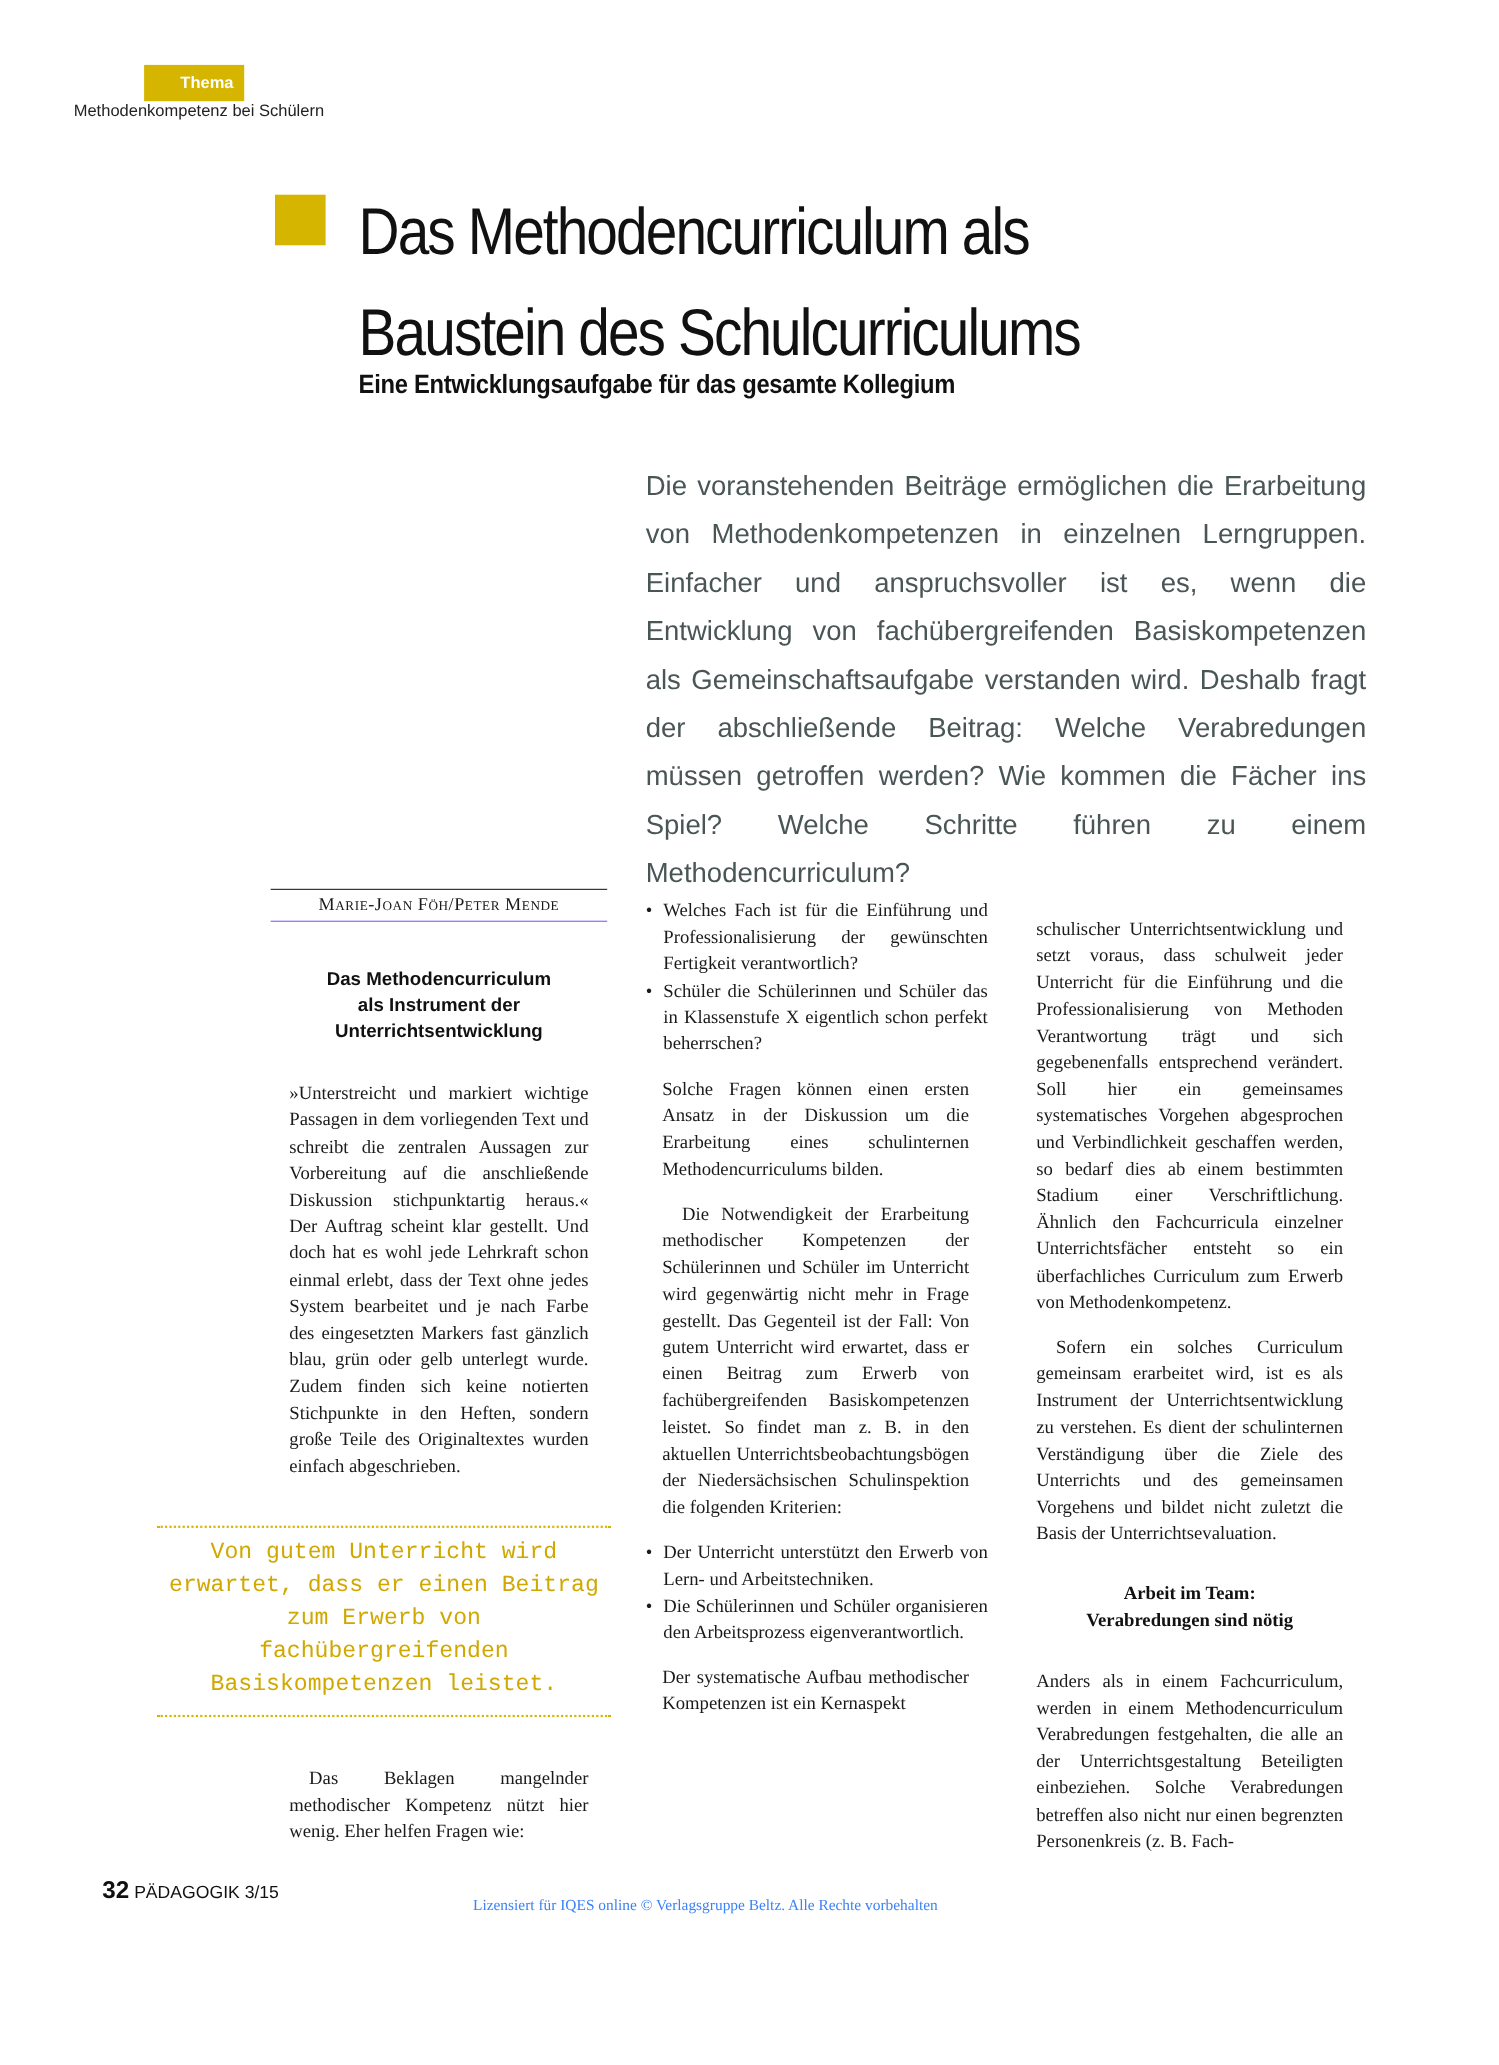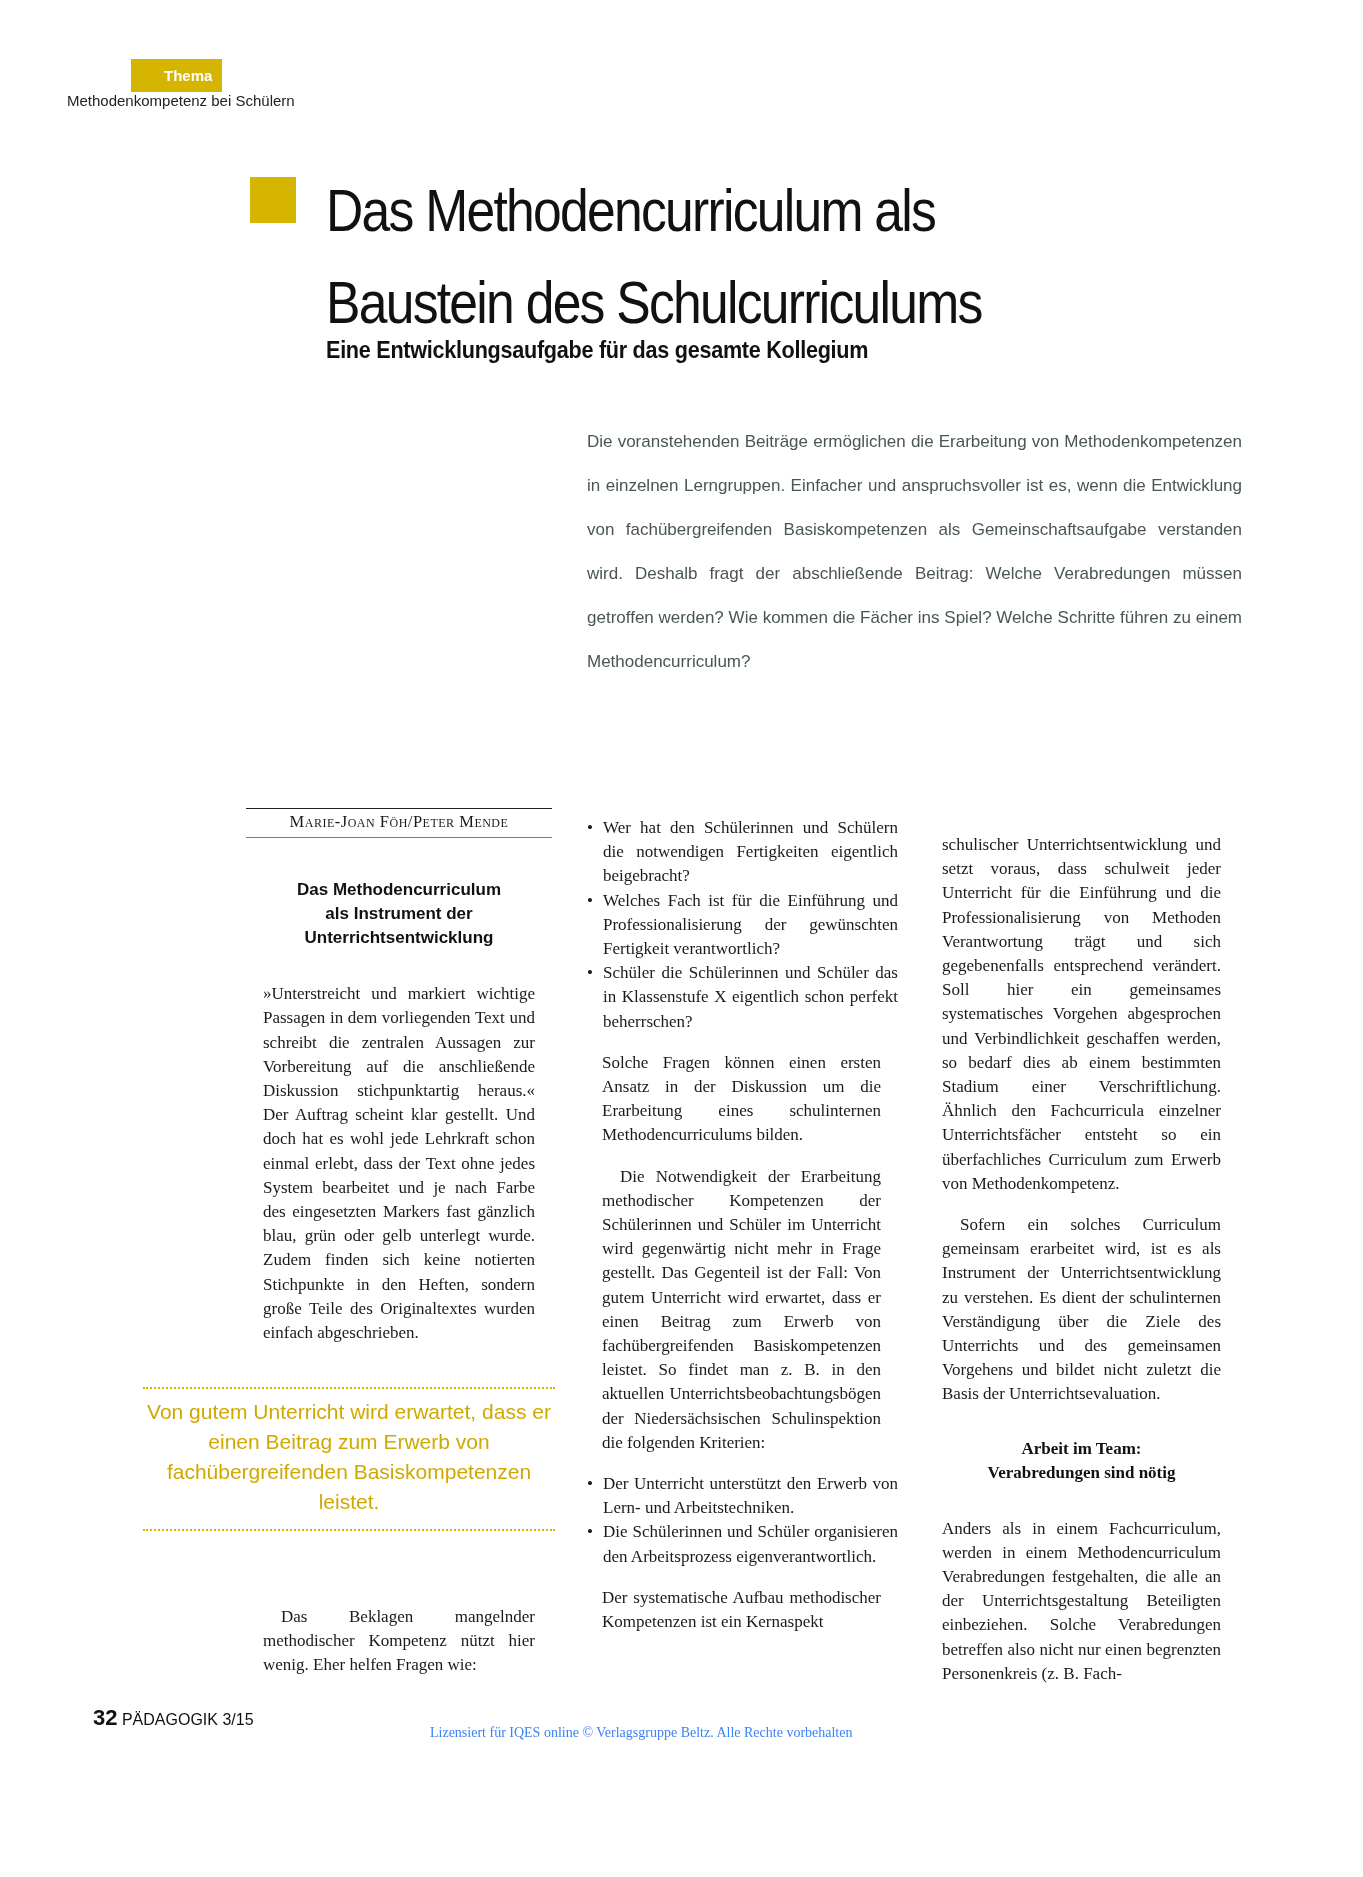--- a/index.html
+++ b/index.html
@@ -7,35 +7,35 @@
 
   .topbar { position: absolute; left: 59px; top: 59px; height: 50px; display: flex; align-items: center; flex-direction: column; }
   .thema-tag { background: #d6b500; color: #ffffff; font-family: "Liberation Sans", sans-serif; font-weight: bold; font-size: 15px; height: 50px; width: 91px; display: flex; align-items: center; justify-content: flex-end; padding-right: 10px; box-sizing: border-box; }
   .topic { font-family: "Liberation Sans", sans-serif; font-size: 15px; margin-left: 8px; color: #222; }
 
   .title-block { position: absolute; left: 250px; top: 165px; }
   .title-square { position: absolute; left: 0; top: 12px; width: 46px; height: 46px; background: #d6b500; }
   .title { position: absolute; left: 76px; top: 0; width: 950px; font-family: "Liberation Sans", sans-serif; font-size: 60px; line-height: 92px; color: #111; letter-spacing: -2px; transform: scaleX(0.86); transform-origin: left top; white-space: nowrap; }
   .subtitle { position: absolute; left: 326px; top: 336px; font-family: "Liberation Sans", sans-serif; font-weight: bold; font-size: 24px; color: #111; transform: scaleX(0.9); transform-origin: left top; white-space: nowrap; letter-spacing: -0.3px; }
 
-  .lead { position: absolute; left: 587px; top: 420px; width: 655px; font-family: "Liberation Sans", sans-serif; font-size: 17px; line-height: 44px; color: #4a5556; text-align: justify; }
+  .lead { position: absolute; left: 587px; top: 420px; width: 655px; font-family: "Liberation Sans", sans-serif; font-size: 25px; line-height: 44px; color: #4a5556; text-align: justify; }
 
   .col { position: absolute; top: 816px; font-size: 17px; line-height: 24.2px; text-align: justify; hyphens: manual; }
   .col1 { left: 246px; width: 306px; }
   .col2 { left: 585px; width: 313px; }
   .col3 { left: 925px; width: 313px; }
 
   .byline { border-top: 1px solid #222; border-bottom: 1px solid #8b5cf6; text-align: center; font-variant: small-caps; font-size: 16.5px; letter-spacing: 0.5px; padding: 1px 0 3px; margin-bottom: 40px; margin-top: -8px; }
   .subhead { font-family: "Liberation Sans", sans-serif; font-weight: bold; font-size: 17px; line-height: 24px; text-align: center; margin: 0 0 32px; color: #111; }
   p { margin: 17px; }
   .indent { text-indent: 18px; }
 
   .quote { position: absolute; left: 143px; top: 1387px; width: 412px; }
   .dots { border-top: 2px dotted #d6b500; height: 0; }
-  .quote-text { font-family: Liberation Sans, sans-serif; font-size: 21px; line-height: 30px; color: #d0a800; text-align: center; padding: 8px 0 12px; }
+  .quote-text { font-family: Liberation Mono, monospace; font-size: 21px; line-height: 30px; color: #d0a800; text-align: center; padding: 8px 0 12px; }
   .col1-after { position: absolute; left: 246px; top: 1588px; width: 306px; font-size: 17px; line-height: 24.2px; text-align: justify; }
 
   ul.bullets { list-style: none; margin: 0; padding: 0; }
   ul.bullets li { position: relative; padding-left: 18px; }
   ul.bullets li::before { content: "\2022"; position: absolute; left: 2px; top: 0; }
 
   .footer-page { position: absolute; left: 93px; top: 1705px; font-family: "Liberation Sans", sans-serif; font-size: 16px; color: #111; }
   .footer-page b { font-size: 22px; }
   .footer-license { position: absolute; left: 430px; top: 1725px; font-size: 14px; color: #3b82f6; }
 </style>
@@ -69,21 +69,20 @@
   <div class="quote-text">Von gutem Unterricht wird erwartet, dass er einen Beitrag zum Erwerb von fachübergreifenden Basiskompetenzen leistet.</div>
   <div class="dots"></div>
 </div>
 
 <div class="col1-after">
   <p class="indent">Das Beklagen mangelnder methodischer Kompetenz nützt hier wenig. Eher helfen Fragen wie:</p>
 </div>
 
 <div class="col col2">
   <ul class="bullets">
-    <li>Wer hat den Schülerinnen und Schülern die notwendigen Fertigkeiten eigentlich beigebracht?</li>
     <li>Welches Fach ist für die Einführung und Professionalisierung der gewünschten Fertigkeit verantwortlich?</li>
     <li>Schüler die Schülerinnen und Schüler das in Klassenstufe X eigentlich schon perfekt beherrschen?</li>
   </ul>
   <p>Solche Fragen können einen ersten Ansatz in der Diskussion um die Erarbeitung eines schulinternen Methodencurriculums bilden.</p>
   <p class="indent">Die Notwendigkeit der Erarbeitung methodischer Kompetenzen der Schülerinnen und Schüler im Unterricht wird gegenwärtig nicht mehr in Frage gestellt. Das Gegenteil ist der Fall: Von gutem Unterricht wird erwartet, dass er einen Beitrag zum Erwerb von fachübergreifenden Basiskompetenzen leistet. So findet man z. B. in den aktuellen Unterrichtsbeobachtungsbögen der Niedersächsischen Schulinspektion die folgenden Kriterien:</p>
   <ul class="bullets">
     <li>Der Unterricht unterstützt den Erwerb von Lern- und Arbeitstechniken.</li>
     <li>Die Schülerinnen und Schüler organisieren den Arbeitsprozess eigenverantwortlich.</li>
   </ul>
   <p>Der systematische Aufbau methodischer Kompetenzen ist ein Kernaspekt</p>

